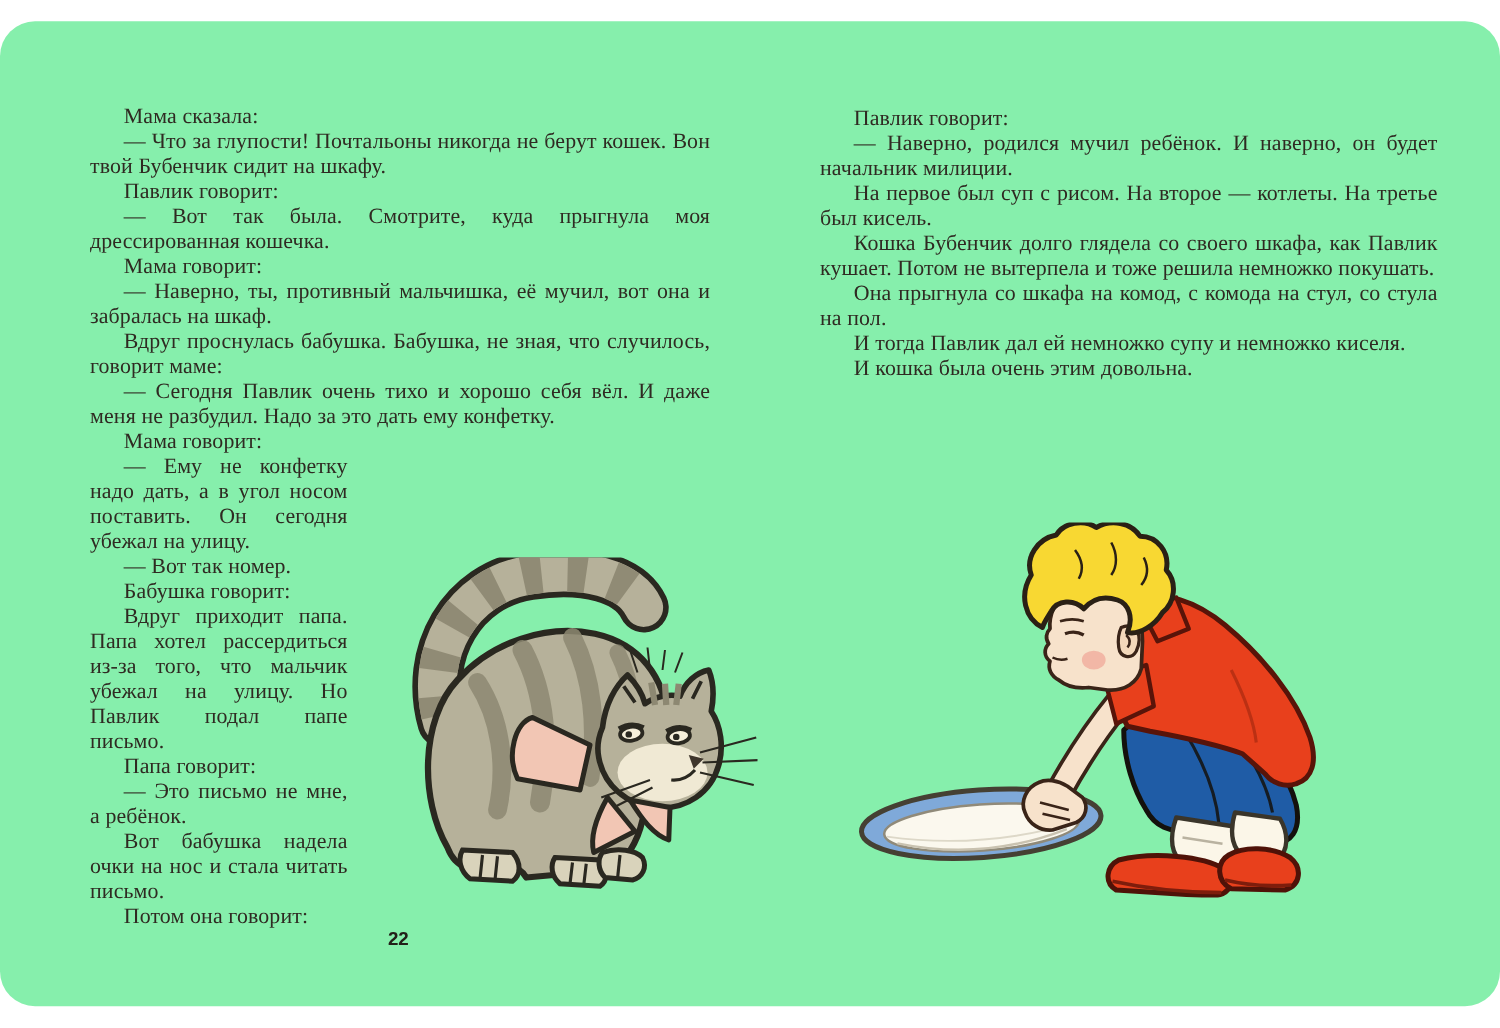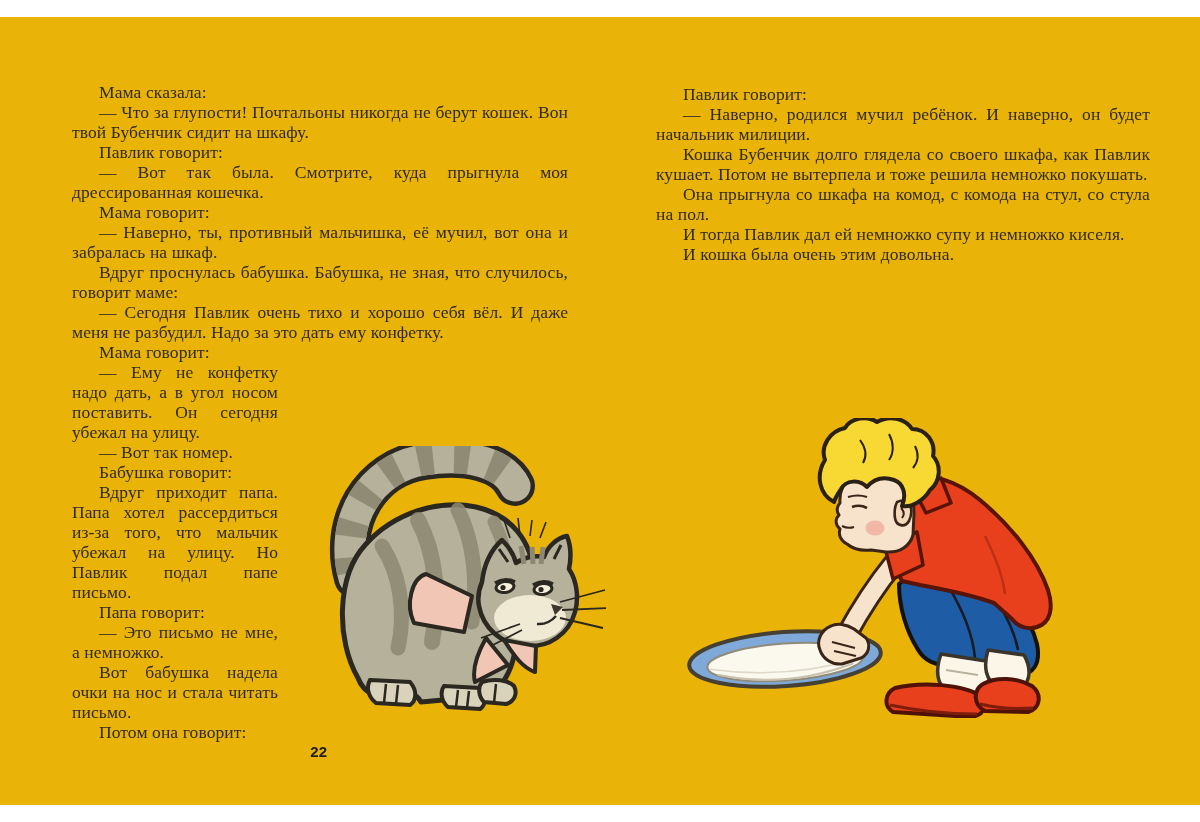--- a/index.html
+++ b/index.html
@@ -10,21 +10,22 @@
     height: 822px;
     overflow: hidden;
     font-family: "Liberation Serif", "DejaVu Serif", serif;
   }
   .spread {
     position: absolute;
     left: 0;
     top: 17px;
     width: 1200px;
     height: 788px;
-    background: #eab308;
+    background: #86efac;
+    border-radius: 28px;
   }
   .text-col {
     position: absolute;
     color: #2f2a22;
     font-size: 17.5px;
     line-height: 20px;
     text-align: justify;
     letter-spacing: 0.1px;
   }
   .col-left  { left: 72px;  top: 65px; width: 496px; }
@@ -128,28 +129,29 @@
         <path d="M162,192 C153,208 148,224 151,236 L184,219 Z" fill="#f2c6b4" stroke="#2a2820" stroke-width="4" stroke-linejoin="round"></path>
         <path d="M180,194 C190,210 199,222 211,226 L212,200 Z" fill="#f2c6b4" stroke="#2a2820" stroke-width="4" stroke-linejoin="round"></path>
       </svg>
     </div>
 
     <p>— Ему не конфетку надо дать, а в угол носом поставить. Он сегодня убежал на улицу.</p>
     <p>— Вот так номер.</p>
     <p>Бабушка говорит:</p>
     <p>Вдруг приходит папа. Папа хотел рассердиться из-за того, что мальчик убежал на улицу. Но Павлик подал папе письмо.</p>
     <p>Папа говорит:</p>
-    <p>— Это письмо не мне, а немножко.</p>
+    <p>— Это письмо не мне, а ребёнок.</p>
     <p>Вот бабушка надела очки на нос и стала читать письмо.</p>
     <p>Потом она говорит:</p>
   </div>
 
   <div class="text-col col-right">
     <p>Павлик говорит:</p>
     <p>— Наверно, родился мучил ребёнок. И наверно, он будет начальник милиции.</p>
+    <p>На первое был суп с рисом. На второе — котлеты. На третье был кисель.</p>
     <p>Кошка Бубенчик долго глядела со своего шкафа, как Павлик кушает. Потом не вытерпела и тоже решила немножко покушать.</p>
     <p>Она прыгнула со шкафа на комод, с комода на стул, со стула на пол.</p>
     <p>И тогда Павлик дал ей немножко супу и немножко киселя.</p>
     <p>И кошка была очень этим довольна.</p>
   </div>
 
   <svg class="boy-art" viewBox="0 0 382 300" xmlns="http://www.w3.org/2000/svg" aria-hidden="true">
 
     <path d="M216,166 C236,147 272,143 298,157 C326,173 347,198 354,226 C358,246 350,258 334,256 L307,252 C291,259 274,255 266,245 C254,249 241,243 234,230 C224,214 216,190 216,166 Z" fill="#1f5ca6" stroke="#14110c" stroke-width="4" stroke-linejoin="round"></path>
     <path d="M264,166 C280,192 290,218 292,240" fill="none" stroke="#14110c" stroke-width="2.5" opacity="0.85"></path>

